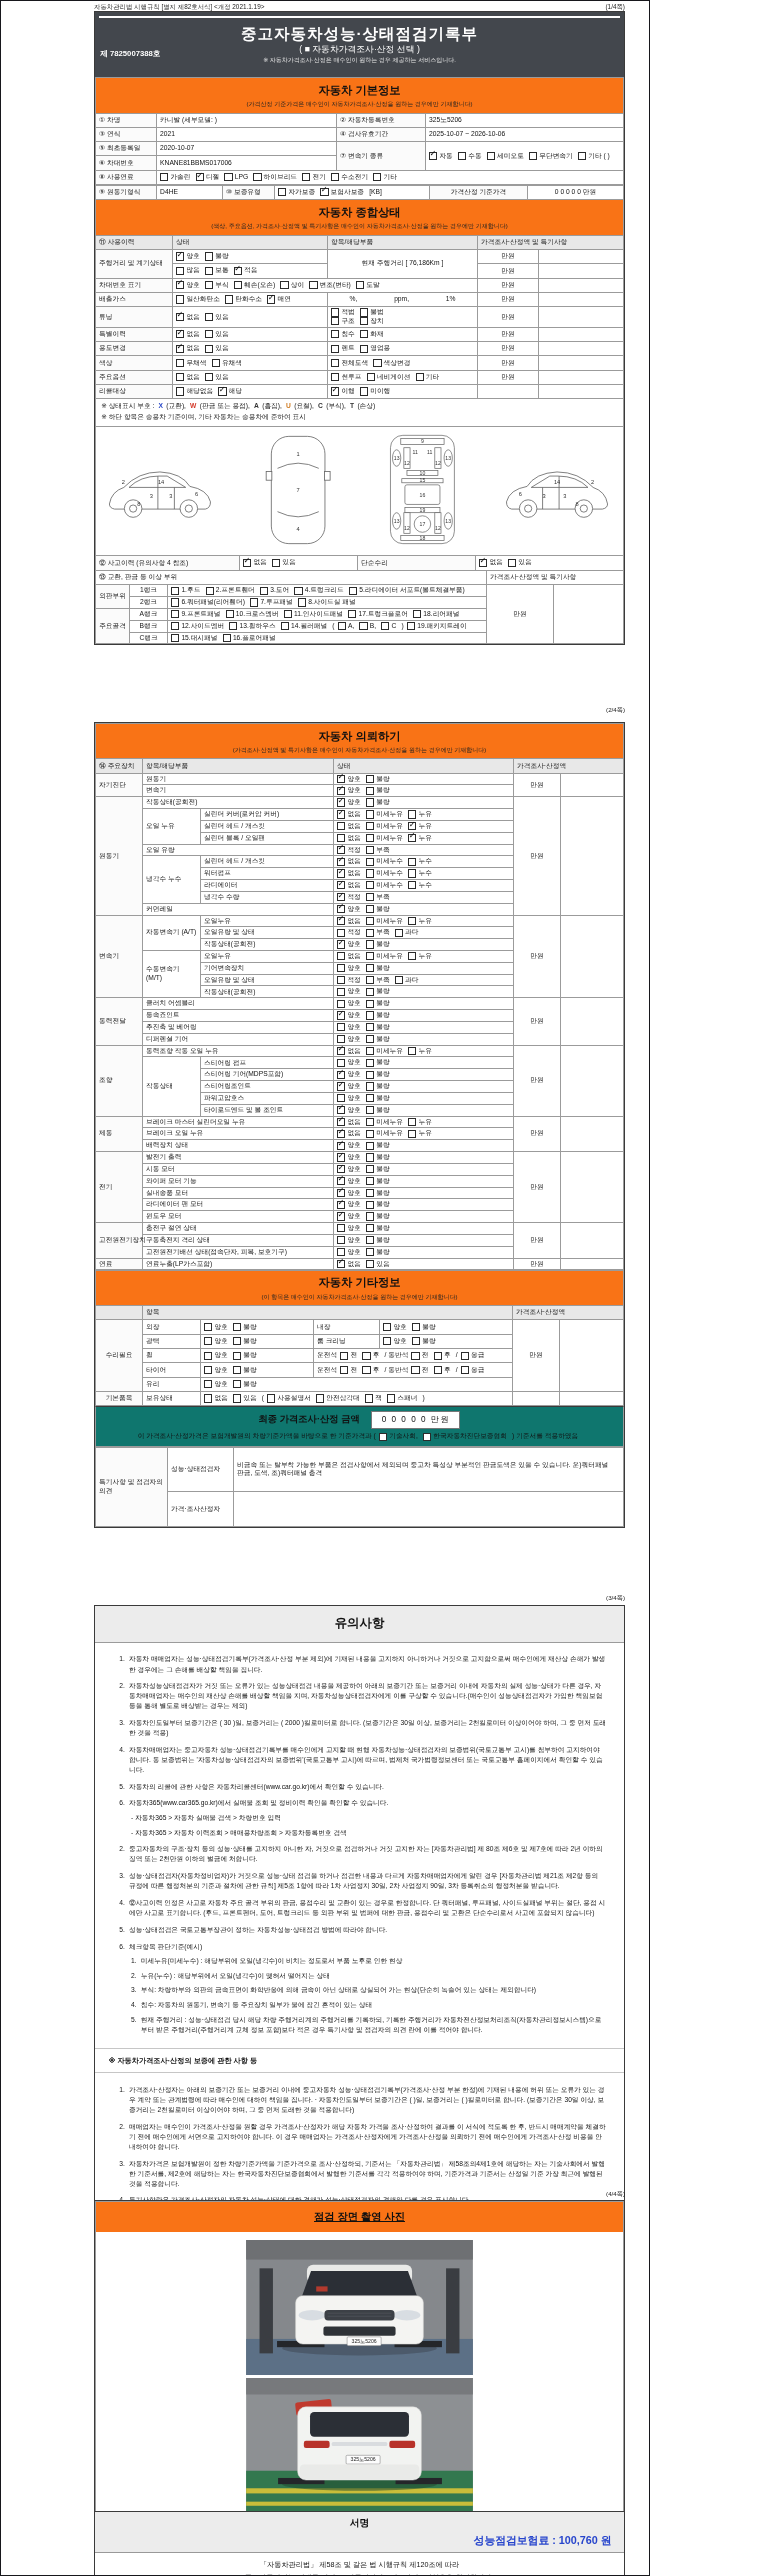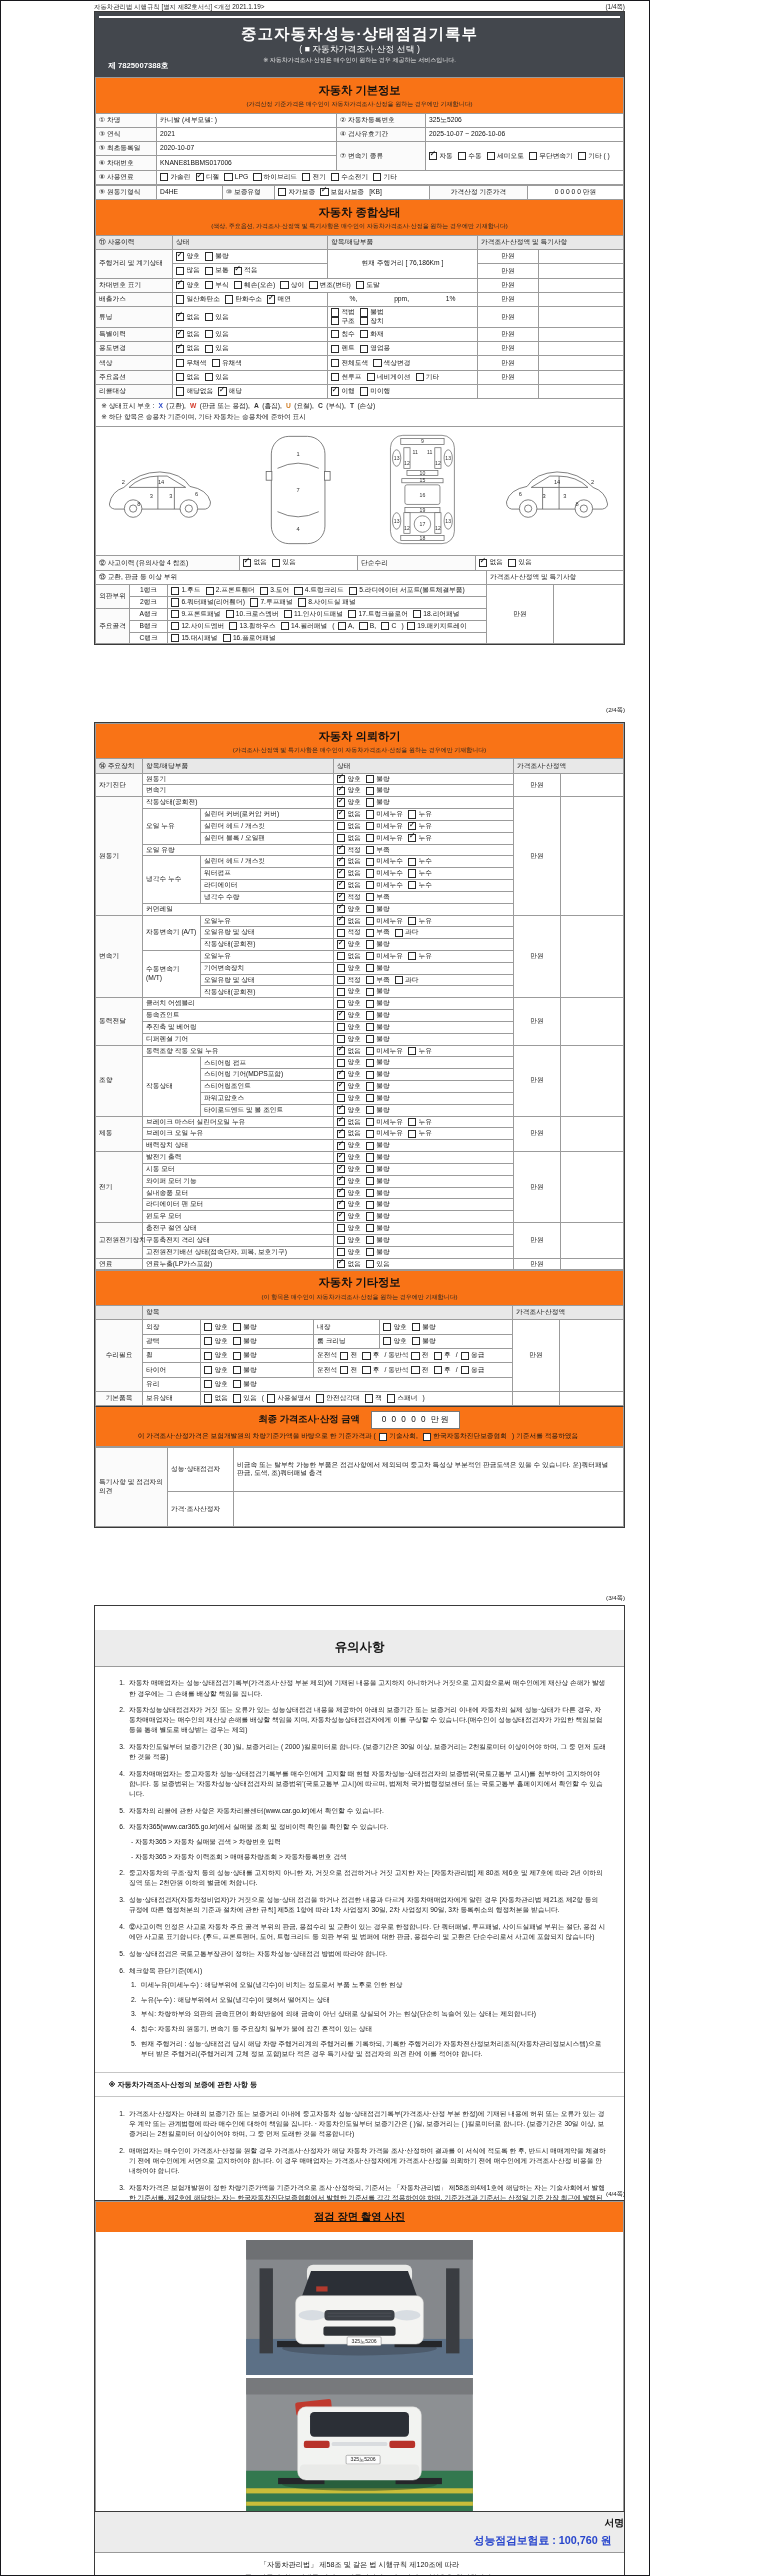--- a/index.html
+++ b/index.html
@@ -8,21 +8,21 @@
   .row-line{position:absolute;left:93px;width:531px;display:flex;justify-content:space-between;font-size:6.4px;color:#222;}
   .pgmark{position:absolute;left:93px;width:531px;text-align:right;font-size:6.2px;color:#222;}
   .blk{position:absolute;left:93px;width:531px;background:#fff;box-sizing:border-box;}
   .pg{border:1.5px solid #3a3a3a;}
   
   .band{position:relative;background:#43474d;color:#fff;height:65px;}
   .band .stripe{position:absolute;top:3.6px;left:3.6px;right:3.6px;height:2.6px;background:#fff;}
   .band .t{position:absolute;top:11.3px;width:100%;text-align:center;font-size:15.5px;font-weight:bold;letter-spacing:1px;}
   .band .s{position:absolute;top:32px;width:100%;text-align:center;font-size:8.8px;}
   .band .n{position:absolute;top:44px;width:100%;text-align:center;font-size:6px;color:#e8e8e8;}
-  .band .d{position:absolute;bottom:6px;left:5.2px;font-size:7.7px;font-weight:bold;margin-left:8px;}
+  .band .d{position:absolute;bottom:18px;left:5.2px;font-size:7.7px;font-weight:bold;}
   
   .shd{background:#f97316;border:0.5px solid #9b9b9b;border-bottom:none;text-align:center;padding:4.6px 0 3.6px;}
   .shd .t1{font-size:11.3px;font-weight:bold;}
   .shd .t2{font-size:6px;margin-top:2.1px;color:#222;}
   table.t{width:100%;border-collapse:collapse;table-layout:fixed;background:#fff;}
   table.t td{border:0.5px solid #9b9b9b;padding:1px 3.1px;font-size:6.7px;line-height:1.3;vertical-align:middle;word-break:keep-all;}
   td.gray{background:#e8e8e8;}
   td.lbl{background:#fbfbfb;}
   td.c{text-align:center;}
   td.price{text-align:center;}
@@ -33,39 +33,39 @@
   .cb.ck::after{content:"✓";position:absolute;left:-0.5px;top:-3.6px;font-size:8.2px;font-weight:700;color:#111;}
   .cbl{font-size:6.7px;}
   .cbt{margin-right:3.1px;font-size:6.7px;white-space:pre;}
   .cbgap{display:inline-block;}
   
   .noterow{border:0.5px solid #9b9b9b;border-top:none;padding:3.1px 5.2px;font-size:6.7px;background:#fff;}
   .legend span.code{font-weight:bold;margin:0 1.5px 0 4.1px;}
   .diagwrap{border:0.5px solid #9b9b9b;border-top:none;background:#fff;padding:3.1px 0;}
   svg text{font-family:"Liberation Sans","DejaVu Sans",sans-serif;}
   
-  .nhead{background:#ececec;border-bottom:0.5px solid #9b9b9b;text-align:center;padding:9.3px 0;font-size:12.4px;font-weight:bold;margin-top:24px;}
+  .nhead{background:#ececec;border-bottom:0.5px solid #9b9b9b;text-align:center;padding:9.3px 0;font-size:12.4px;font-weight:bold;}
   .nsub{font-weight:bold;font-size:7.2px;padding:7.2px 13.4px 6.2px;border-bottom:0.5px solid #c6c6c6;}
   .nbody{padding:5.2px 17.5px 8.2px 20.6px;}
   .nitem{display:flex;gap:4.1px;margin:6.7px 0;font-size:6.7px;line-height:1.5;}
   .nitem .n{min-width:9.3px;text-align:right;flex:none;}
   .nsubitem{margin:4.6px 0 4.6px 15.5px;font-size:6.7px;line-height:1.5;display:flex;gap:4.1px;}
   .pbox-outer{border:0.5px solid #8a8a8a;margin:10.3px 7.2px 11.3px;padding:10.3px 13.4px 12.4px;}
   .pbox-title{width:227px;margin:0 auto;border:1px solid #4a4a4a;text-align:center;font-size:10.8px;font-weight:bold;padding:4.6px 0;background:#fff;}
   .pbox-text{margin-top:9.3px;font-size:7px;line-height:1.6;}
   
-  .finalband{background:#f97316;border:0.5px solid #9b9b9b;border-top:1.5px solid #3a3a3a;padding:4.1px 0 5.2px;text-align:center;}
+  .finalband{background:#0f766e;border:0.5px solid #9b9b9b;border-top:1.5px solid #3a3a3a;padding:4.1px 0 5.2px;text-align:center;}
   .finalband .l1{font-size:9.3px;font-weight:bold;display:inline-block;vertical-align:middle;}
   .finalband .amt{display:inline-block;vertical-align:middle;border:0.5px solid #777;background:#fff;padding:2.1px 9.3px;margin-left:9.3px;font-size:8.2px;letter-spacing:1.5px;}
   .finalband .l2{font-size:6.2px;margin-top:3.6px;}
   
   .photo{width:227px;margin:3.1px auto;display:block;}
   
   .signband{position:relative;background:#ececec;border-bottom:0.5px solid #999;height:40px;}
-  .signband .t{position:absolute;top:5.2px;width:100%;text-align:right;font-size:9.8px;font-weight:bold;}
+  .signband .t{position:absolute;top:5.2px;width:100%;text-align:center;font-size:9.8px;font-weight:bold;}
   .signband .fee{position:absolute;right:12.4px;bottom:4.1px;color:#2745cc;font-size:10.8px;font-weight:bold;}
   .signtext{text-align:center;font-size:7.2px;line-height:1.8;padding:6.2px 0 13.4px;}
 </style>
 </head>
 <body>
 
 <div id="canvas">
 
   <div class="row-line" style="top:2.1px;">
     <span>자동차관리법 시행규칙 [별지 제82호서식] &lt;개정 2021.1.19&gt;</span>

